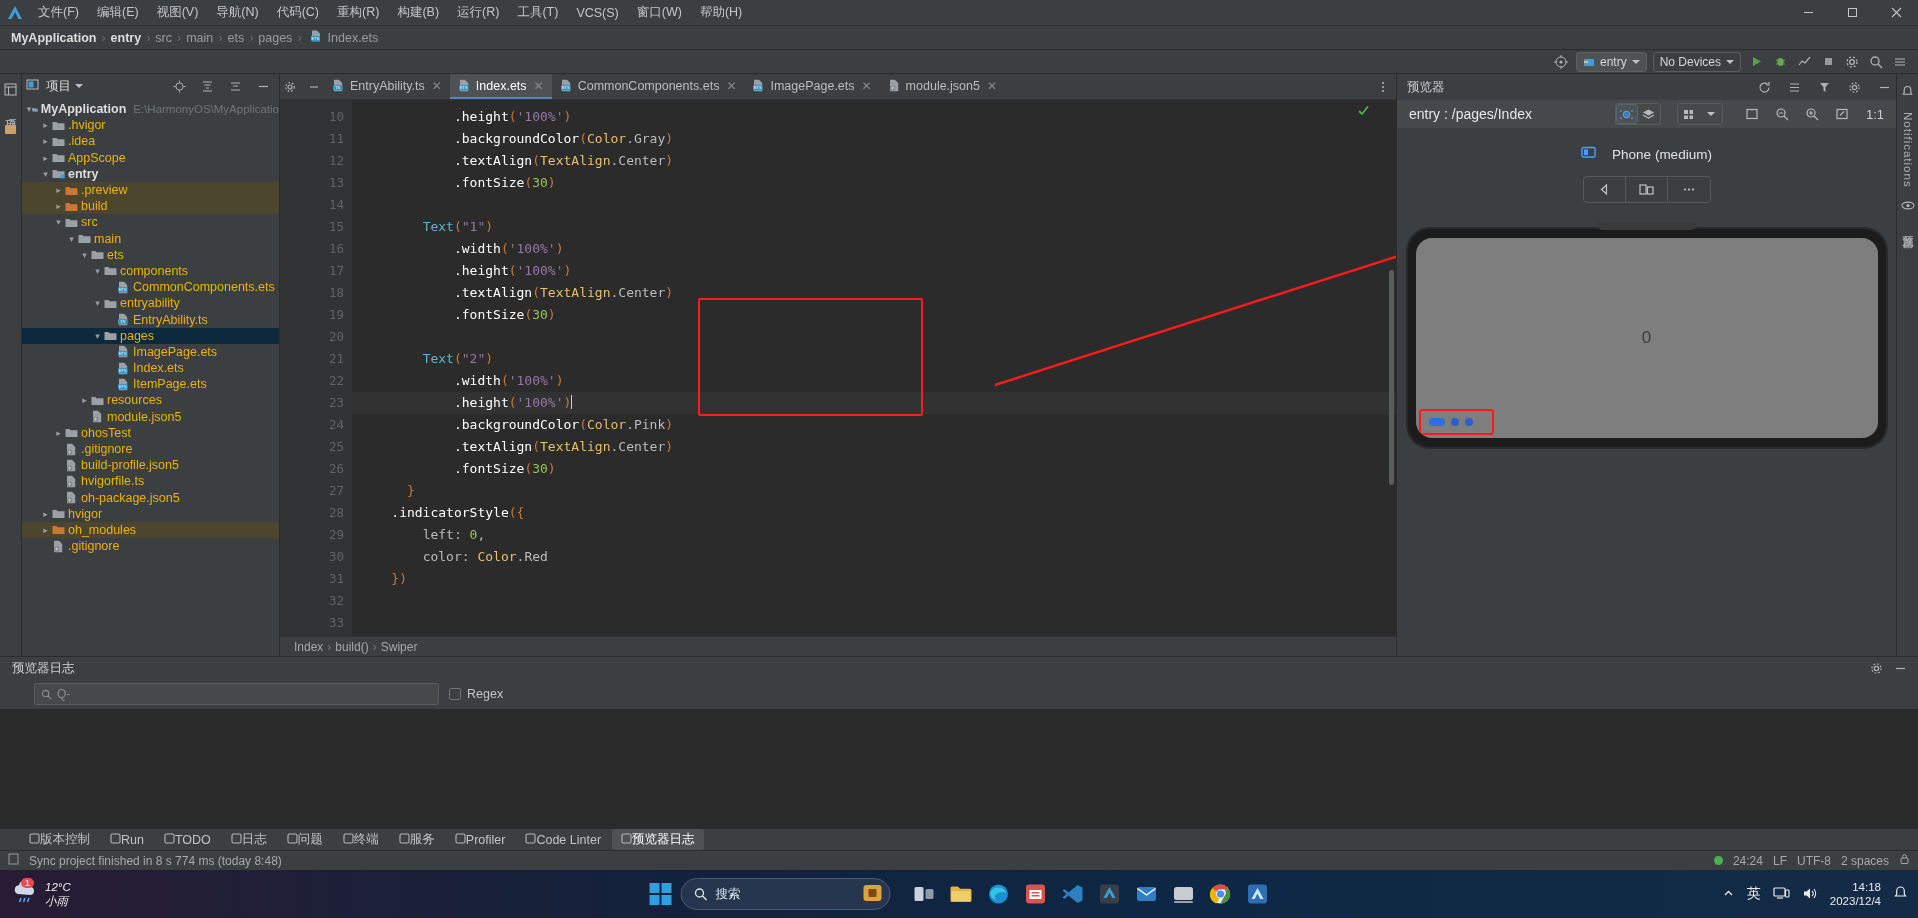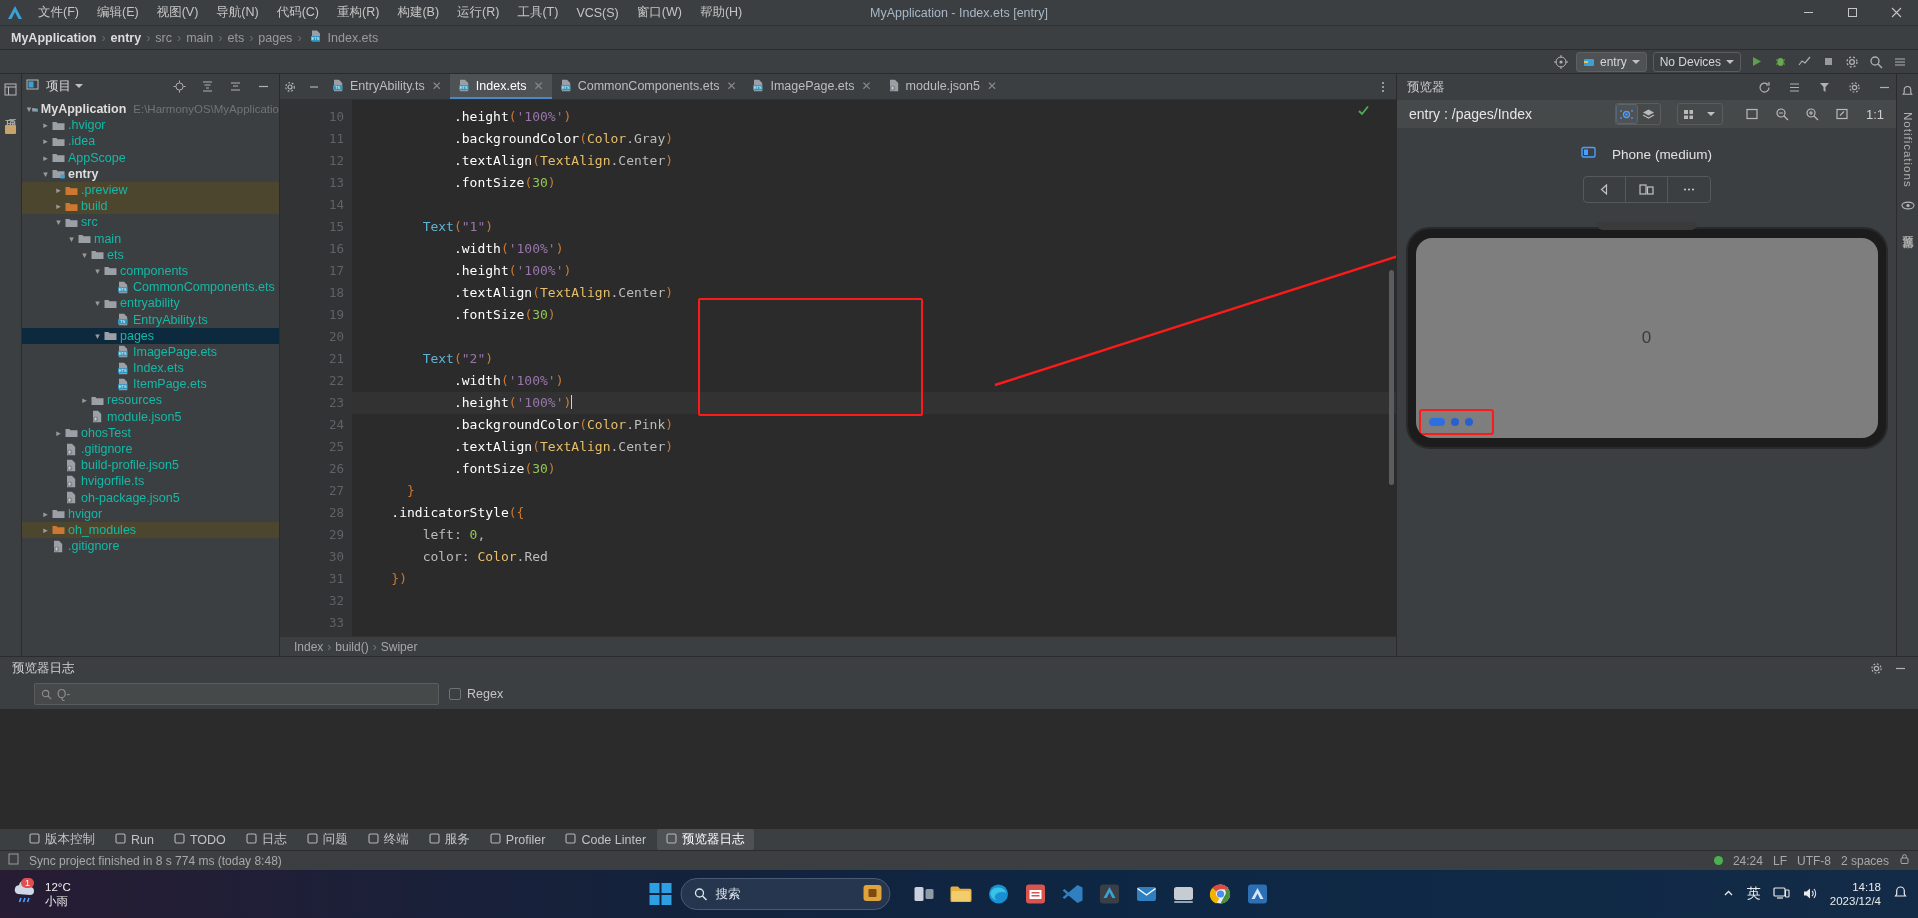--- a/index.html
+++ b/index.html
@@ -71,21 +71,21 @@
   }
   .proj-head { height:24px; display:flex; align-items:center; padding:0 4px; gap:4px; flex:0 0 24px; }
   .proj-title { font-size:12.5px; color:#d8d8d8; margin-left:3px; }
   .proj-head .sp { flex:1; }
   .tree { flex:1; overflow:hidden; padding-top:3px; font-size:12.5px; background:#3c3f41; }
   .row { height:16.2px; display:flex; align-items:center; white-space:nowrap; padding-left:4px; }
   .row.sel { background:#0d293e; }
   .row.orange { background:#4d462e; }
   .arrow { width:13px; display:flex; justify-content:center; color:#9a9a9a; font-size:9px; }
   .arrow.none { color:transparent; }
-  .nm { color:#14b8a6; margin-left:3px; }
+  .nm { color:#eab308; margin-left:3px; }
   .nm.b { font-weight:bold; color:#ddd; }
   .path { color:#6f7477; margin-left:7px; font-size:11.5px; }
 
   
   .editor { flex:1; display:flex; flex-direction:column; min-width:0; background:#2b2b2b; }
   .tabs { height:26px; background:#3c3f41; display:flex; align-items:stretch; flex:0 0 26px; border-bottom:1px solid #323232; }
   .tabs .lead { width:44px; display:flex; align-items:center; justify-content:center; gap:4px; color:#afb1b3; }
   .tab {
     display:flex; align-items:center; gap:5px; padding:0 8px; font-size:12.5px; color:#bcbcbc;
     border-bottom:2px solid transparent; white-space:nowrap;
@@ -172,35 +172,35 @@
   .bp-head .sp { flex:1; }
   .bp-search { height:30px; display:flex; align-items:center; gap:10px; padding:3px 8px 3px 34px; flex:0 0 30px; }
   .sinput { width:405px; height:22px; background:#45494a; border:1px solid #5a5d5e; border-radius:2px;
             display:flex; align-items:center; padding:0 6px; gap:5px; color:#8d8d8d; font-size:12px; }
   .cbx { display:flex; align-items:center; gap:6px; font-size:12.5px; color:#c4c4c4; }
   .box { width:12px; height:12px; border:1px solid #6e7274; background:#3c3f41; border-radius:2px; }
   .bp-log { flex:1; background:#2b2b2b; margin:0; }
 
   
   .strip { height:22px; flex:0 0 22px; background:#3c3f41; display:flex; align-items:center; padding-left:20px; gap:2px; border-top:1px solid #2b2b2b;}
-  .sitem { display:flex; align-items:center; gap:5px; padding:2px 9px; font-size:12.5px; color:#c2c2c2; border-radius:2px;text-align:right; }
+  .sitem { display:flex; align-items:center; padding:2px 9px; font-size:12.5px; color:#c2c2c2; border-radius:2px;text-align:right; }
   .sitem.active { background:#4e5254; color:#fff; }
 
   
   .status { height:20px; flex:0 0 20px; background:#3c3f41; display:flex; align-items:center; padding:0 8px; gap:10px; font-size:12px; color:#a8a8a8; border-top:1px solid #2b2b2b;}
   .status .sp { flex:1; }
   .st-dot { width:9px; height:9px; border-radius:50%; background:#4caf50; }
 
   
   .taskbar {
     height:48px; flex:0 0 48px; background:linear-gradient(90deg,#271c33 0%,#13223c 35%,#0d2744 60%,#132b47 100%);
     display:flex; align-items:center; position:relative;
   }
   .weather { display:flex; align-items:center; gap:7px; padding-left:12px; color:#f0f0f0; }
-  .w-txt { font-size:11.5px; line-height:14px; }
+  .w-txt { font-size:11.5px; line-height:14px;font-style:italic; }
   .tb-center { position:absolute; left:50%; transform:translateX(-50%); display:flex; align-items:center; gap:6px; }
   .winlogo { width:22px; height:22px; display:grid; grid-template-columns:1fr 1fr; grid-gap:2px; }
   .winlogo i { background:#2f9fe3; display:block; }
   .searchbox {
     width:210px; height:32px; background:#2c3b52cc; border:1px solid #4a5a72; border-radius:18px;
     display:flex; align-items:center; padding:0 4px 0 12px; gap:8px; color:#dfe6ef; font-size:12.5px;
   }
   .searchbox .sp { flex:1; }
   .tb-apps { display:flex; align-items:center; gap:9px; margin-left:14px; }
   .app-ico { width:28px; height:28px; border-radius:5px; display:flex; align-items:center; justify-content:center; }
@@ -225,21 +225,20 @@
       <div class="menu-item">导航(N)</div>
       <div class="menu-item">代码(C)</div>
       <div class="menu-item">重构(R)</div>
       <div class="menu-item">构建(B)</div>
       <div class="menu-item">运行(R)</div>
       <div class="menu-item">工具(T)</div>
       <div class="menu-item">VCS(S)</div>
       <div class="menu-item">窗口(W)</div>
       <div class="menu-item">帮助(H)</div>
     </div>
-    <div class="win-title">MyApplication - Index.ets [entry]</div>
     <div class="win-ctrls">
       <div class="win-btn">
         <svg width="11" height="11" viewBox="0 0 11 11">
             <path d="M1 5.5 H10" stroke="#c5c5c5" stroke-width="1"></path>
           </svg>
       </div>
       <div class="win-btn">
         <svg width="11" height="11" viewBox="0 0 11 11">
             <rect x="1.5" y="1.5" width="8" height="8" fill="none" stroke="#c5c5c5" stroke-width="1"></rect>
           </svg>

